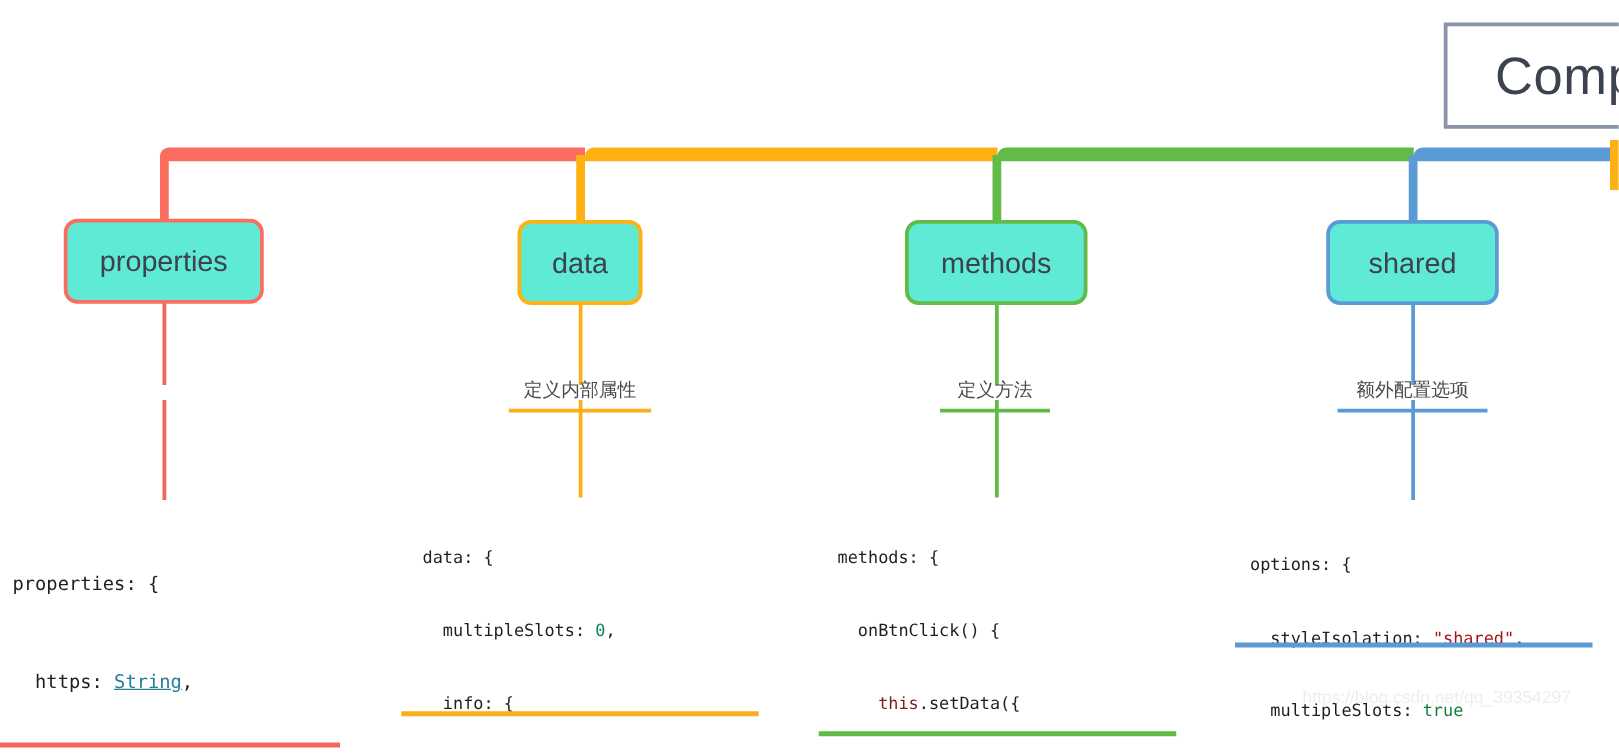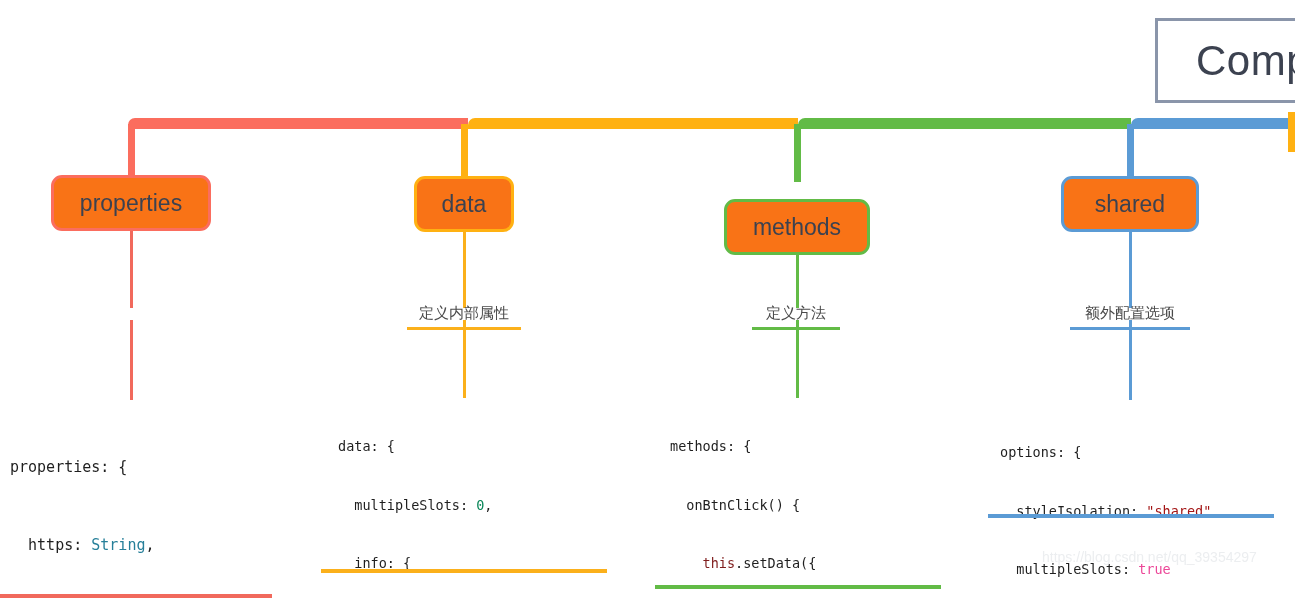--- a/index.html
+++ b/index.html
@@ -37,28 +37,28 @@
   
   .branch-stem{position:absolute;width:7px;top:124px;}
   .branch-stem.red   {left:128px;  height:58px;background:#fb6d5e;}
   .branch-stem.orange{left:461px;  height:58px;background:#ffb112;}
   .branch-stem.green {left:794px;  height:58px;background:#62bb46;}
   .branch-stem.blue  {left:1127px; height:58px;background:#5b9bd5;}
 
   
   .node{
     position:absolute;box-sizing:border-box;
-    height:56px;border-radius:11px;background:#f97316;border:3px solid #000;
+    height:68px;border-radius:11px;background:#5eead4;border:3px solid #000;
     display:flex;align-items:center;justify-content:center;
     z-index:4;
   }
   .node .node-label{font-size:23px;color:#3c4250;white-space:nowrap;}
   .node.n-properties{left:51px;  top:175px;width:160px;border-color:#fb6d5e;}
   .node.n-data      {left:414px; top:176px;width:100px;border-color:#ffb112;}
-  .node.n-methods   {left:724px; top:176px;width:146px;border-color:#62bb46;margin-top:23px;}
+  .node.n-methods   {left:724px; top:176px;width:146px;border-color:#62bb46;}
   .node.n-options   {left:1061px;top:176px;width:138px;border-color:#5b9bd5;}
 
   
   .rail{position:absolute;width:3px;z-index:1;}
   .rail.red   {left:130px;  background:#f1695c;}
   .rail.orange{left:463px;  background:#fbb01b;}
   .rail.green {left:796px;  background:#62bb46;}
   .rail.blue  {left:1129px; background:#5b9bd5;}
   .rail.upper {top:228px;height:80px;}
   .rail.lower {top:320px;height:80px;}
@@ -90,22 +90,22 @@
   .code .ln{display:block;height:19.5px;}
   .code-properties{left:10px;  top:402px;font-size:15px;line-height:26px;}
   .code-properties .ln{height:26px;}
   .code-data      {left:338px; top:398px;}
   .code-methods   {left:670px; top:398px;}
   .code-options   {left:1000px;top:404px;}
 
   
   .t-str {color:#a31515;}
   .t-num {color:#098658;}
-  .t-type{color:#267f99;}
-  .t-kw  {color:#ec4899;}
+  .t-type{color:#267f99;text-decoration:underline;}
+  .t-kw  {color:#15803d;}
   .t-this{color:#7f1d1d;}
 
   
   .guide{position:absolute;width:1px;background:#d4d4d4;z-index:2;}
 
   
   .code-rule{position:absolute;height:4px;z-index:3;}
   .cr-properties{left:0px;   top:594px;width:272px;background:#f1695c;}
   .cr-data      {left:321px; top:569px;width:286px;background:#fbb01b;}
   .cr-methods   {left:655px; top:585px;width:286px;background:#62bb46;}

